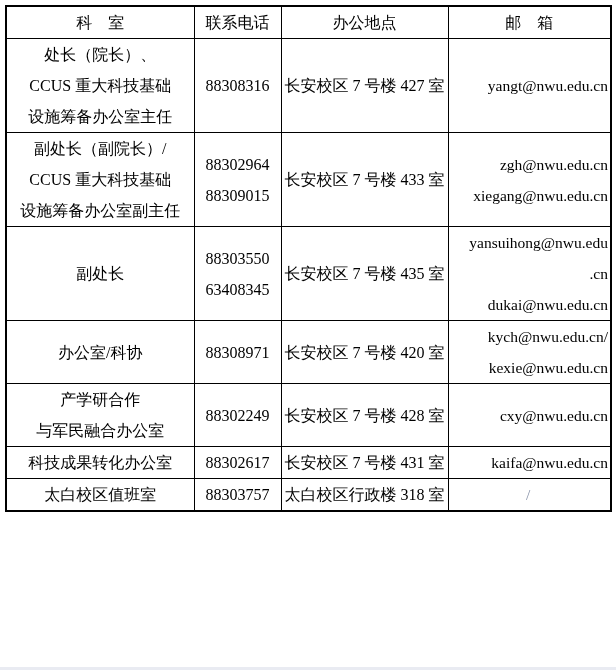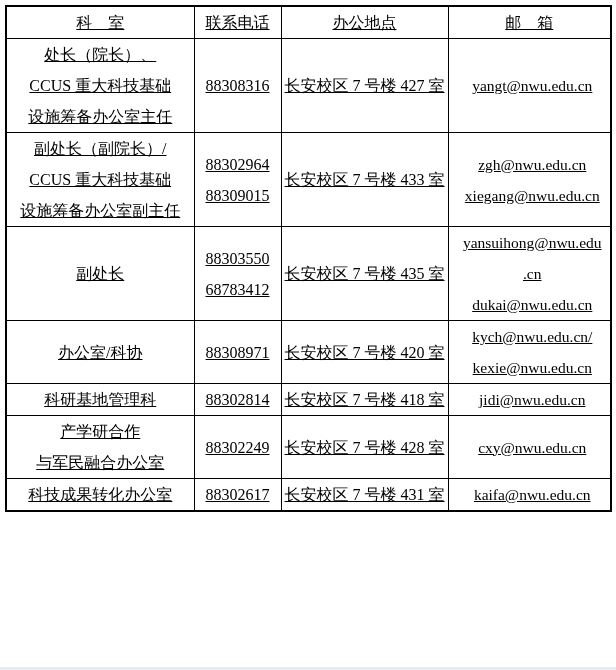--- a/index.html
+++ b/index.html
@@ -27,29 +27,28 @@
     border: 2px solid #000;
     font-size: 16px;
   }
   th, td {
     border: 1px solid #000;
     padding: 0;
     vertical-align: middle;
     text-align: center;
     font-weight: normal;
     overflow: hidden;
-    text-decoration: underline;
   }
   th .ln, td .ln {
     line-height: 31px;
     height: 31px;
     white-space: nowrap;
   }
   td.email-cell {
-    text-align: center;
+    text-align: right;
     padding-left: 8px;
     padding-right: 2px;
     font-size: 15.5px;
   }
   td.email-cell.center {
     text-align: center;
     padding-left: 0;
   }
   td.phone-cell {
     font-size: 16px;
@@ -123,21 +122,21 @@
             <div class="ln">zgh@nwu.edu.cn</div>
             <div class="ln">xiegang@nwu.edu.cn</div>
           </td>
         </tr>
         <tr>
           <td>
             <div class="ln">副处长</div>
           </td>
           <td class="phone-cell">
             <div class="ln">88303550</div>
-            <div class="ln">68783412</div>
+            <div class="ln">63408345</div>
           </td>
           <td>
             <div class="ln">长安校区 7 号楼 435 室</div>
           </td>
           <td class="email-cell">
             <div class="ln">yansuihong@nwu.edu</div>
             <div class="ln">.cn</div>
             <div class="ln">dukai@nwu.edu.cn</div>
           </td>
         </tr>
@@ -151,34 +150,20 @@
           <td>
             <div class="ln">长安校区 7 号楼 420 室</div>
           </td>
           <td class="email-cell">
             <div class="ln">kych@nwu.edu.cn/</div>
             <div class="ln">kexie@nwu.edu.cn</div>
           </td>
         </tr>
         <tr>
           <td>
-            <div class="ln">科研基地管理科</div>
-          </td>
-          <td class="phone-cell">
-            <div class="ln">88302814</div>
-          </td>
-          <td>
-            <div class="ln">长安校区 7 号楼 418 室</div>
-          </td>
-          <td class="email-cell">
-            <div class="ln">jidi@nwu.edu.cn</div>
-          </td>
-        </tr>
-        <tr>
-          <td>
             <div class="ln">产学研合作</div>
             <div class="ln">与军民融合办公室</div>
           </td>
           <td class="phone-cell">
             <div class="ln">88302249</div>
           </td>
           <td>
             <div class="ln">长安校区 7 号楼 428 室</div>
           </td>
           <td class="email-cell">
@@ -190,18 +175,32 @@
             <div class="ln">科技成果转化办公室</div>
           </td>
           <td class="phone-cell">
             <div class="ln">88302617</div>
           </td>
           <td>
             <div class="ln">长安校区 7 号楼 431 室</div>
           </td>
           <td class="email-cell">
             <div class="ln">kaifa@nwu.edu.cn</div>
+          </td>
+        </tr>
+        <tr>
+          <td>
+            <div class="ln">太白校区值班室</div>
+          </td>
+          <td class="phone-cell">
+            <div class="ln">88303757</div>
+          </td>
+          <td>
+            <div class="ln">太白校区行政楼 318 室</div>
+          </td>
+          <td class="email-cell center" style="color: rgb(138, 148, 170);">
+            <div class="ln">/</div>
           </td>
         </tr>
       </tbody>
   </table>
   <div class="bottom-strip" style="background: rgb(233, 235, 242);"></div>
 </div>
 
 </body></html>

